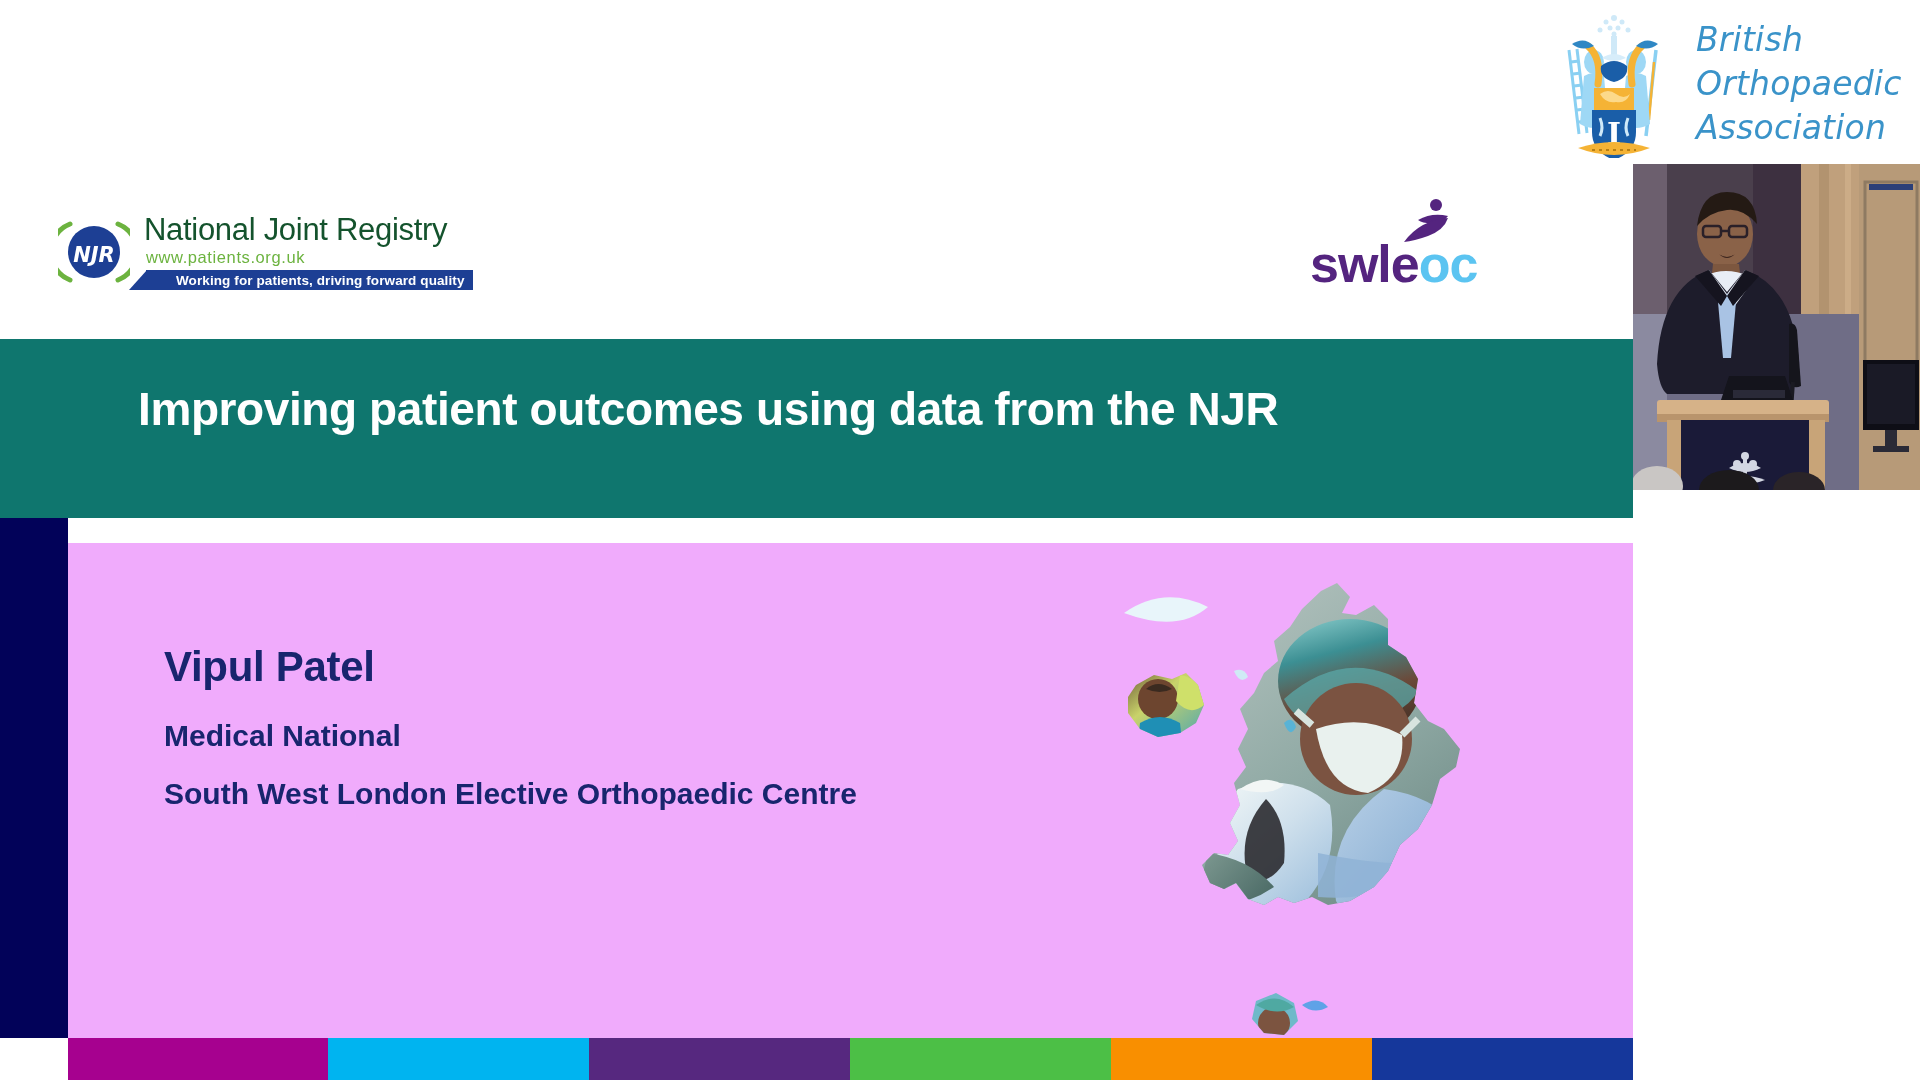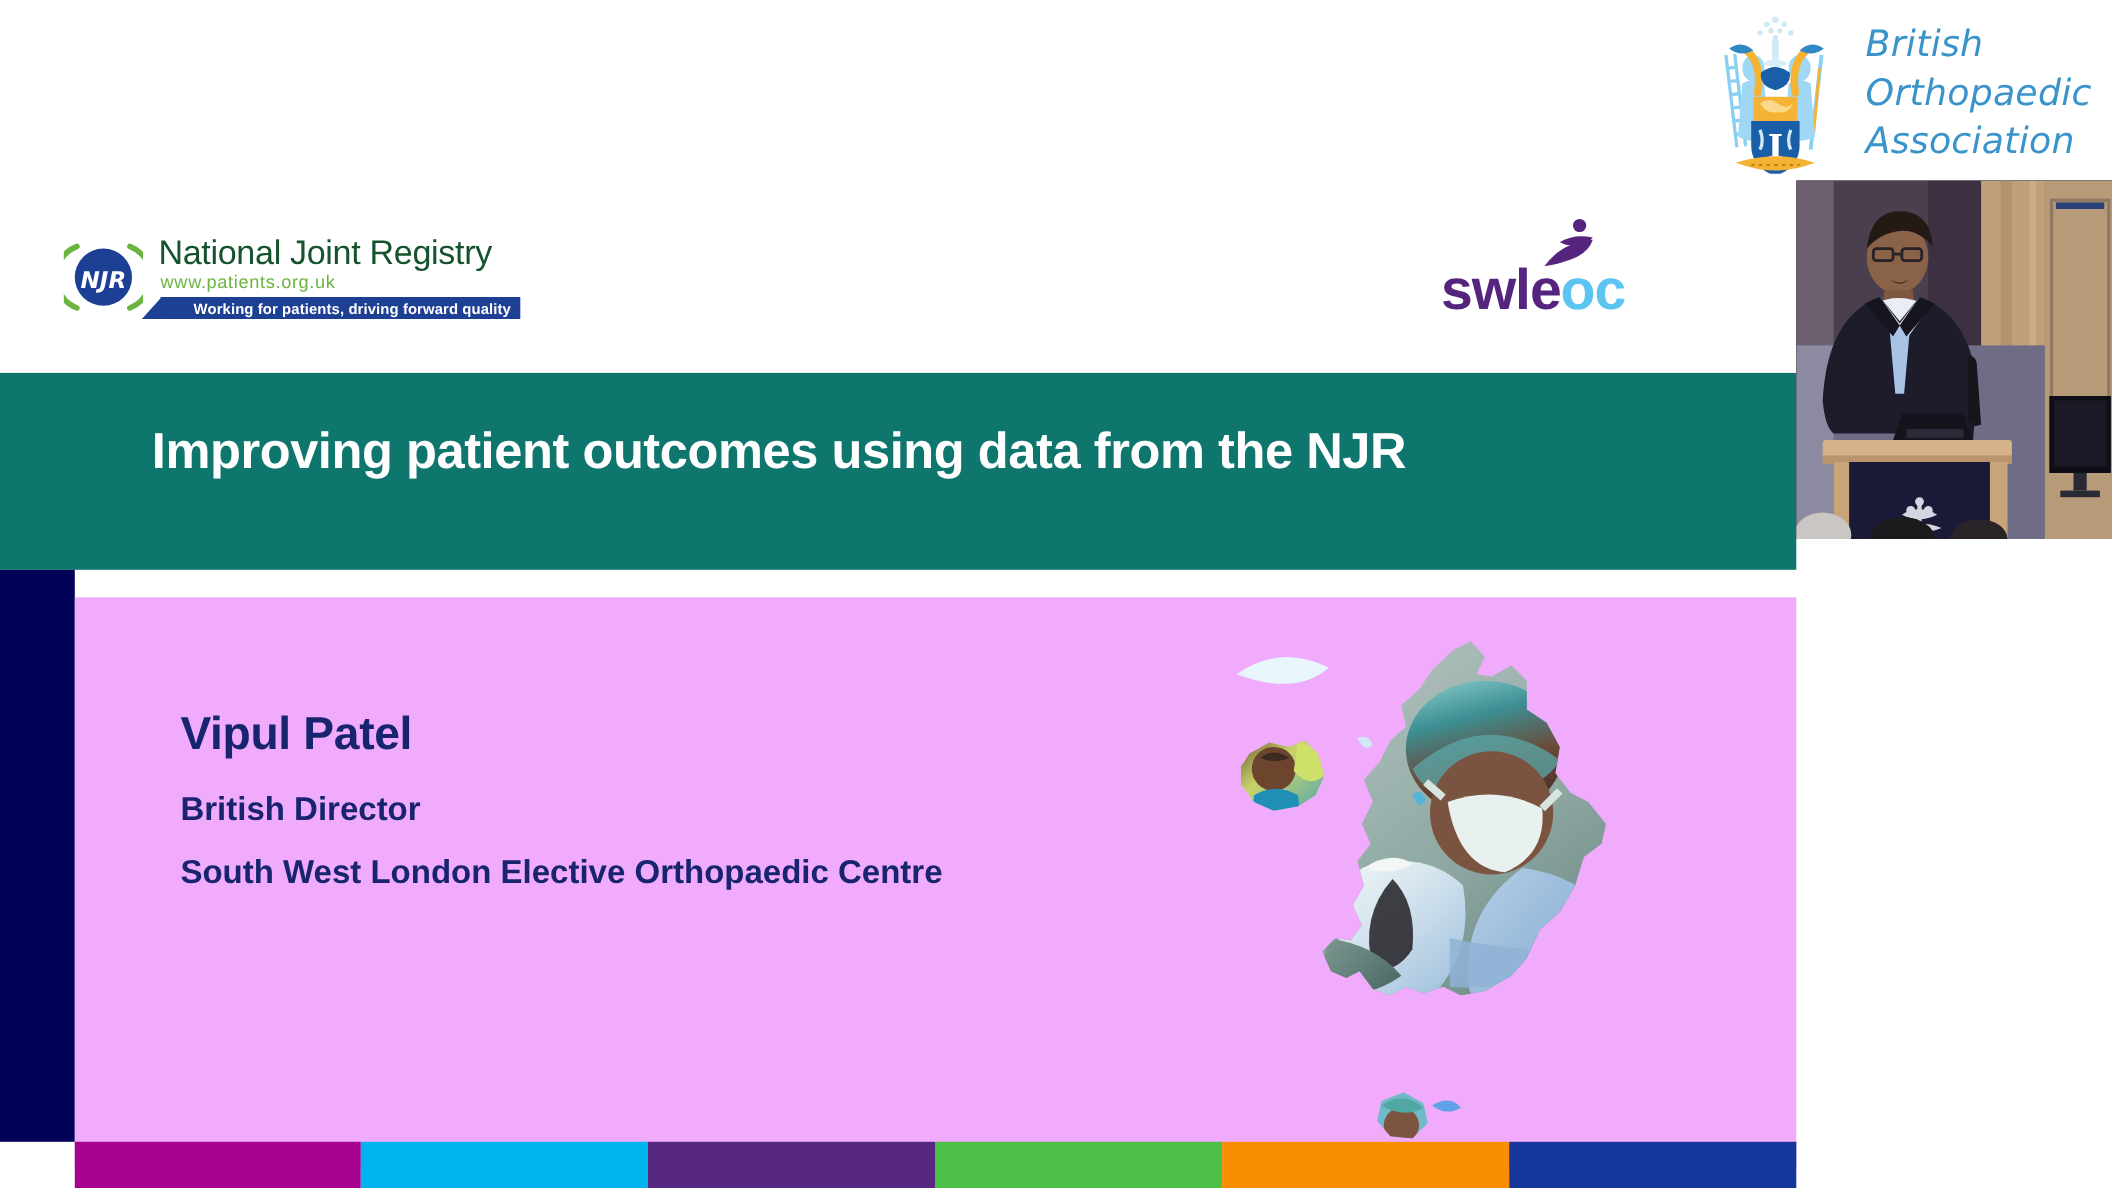--- a/index.html
+++ b/index.html
@@ -336,21 +336,21 @@
   <div id="title-band">
     <div id="slide-title">Improving patient outcomes using data from the NJR</div>
   </div>
 
   <div id="left-rail"></div>
 
   <div id="content-panel">
 
     <div id="speaker-block">
       <div id="speaker-name">Vipul Patel</div>
-      <div id="speaker-role">British Director</div>
+      <div id="speaker-role">Medical National</div>
       <div id="speaker-org">South West London Elective Orthopaedic Centre</div>
     </div>
 
     <svg id="uk-map" viewBox="0 0 420 505" aria-hidden="true">
       <defs>
 
         <linearGradient id="gScrubTop" x1="0" y1="0" x2="0.3" y2="1">
           <stop offset="0%" stop-color="#8fd0cf"></stop>
           <stop offset="35%" stop-color="#3c8f93"></stop>
           <stop offset="70%" stop-color="#6b4a3a"></stop>

